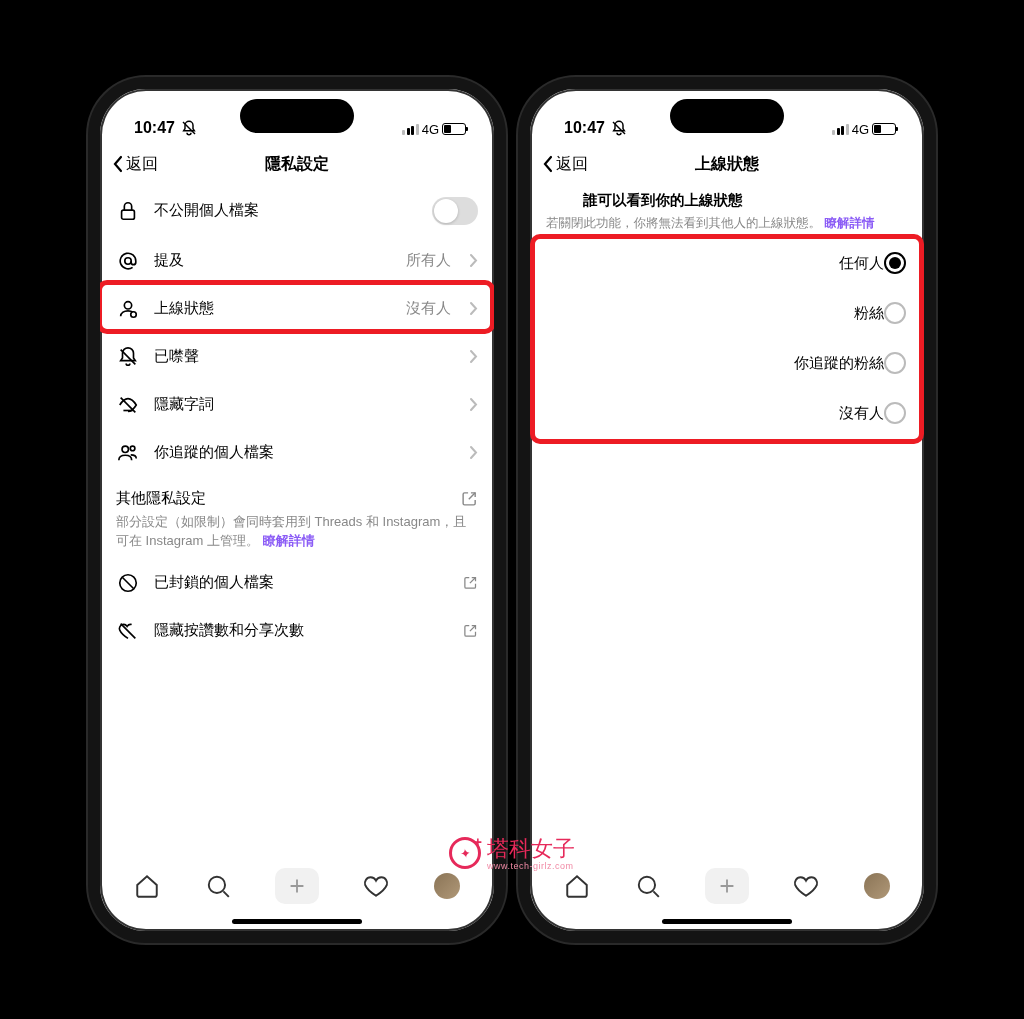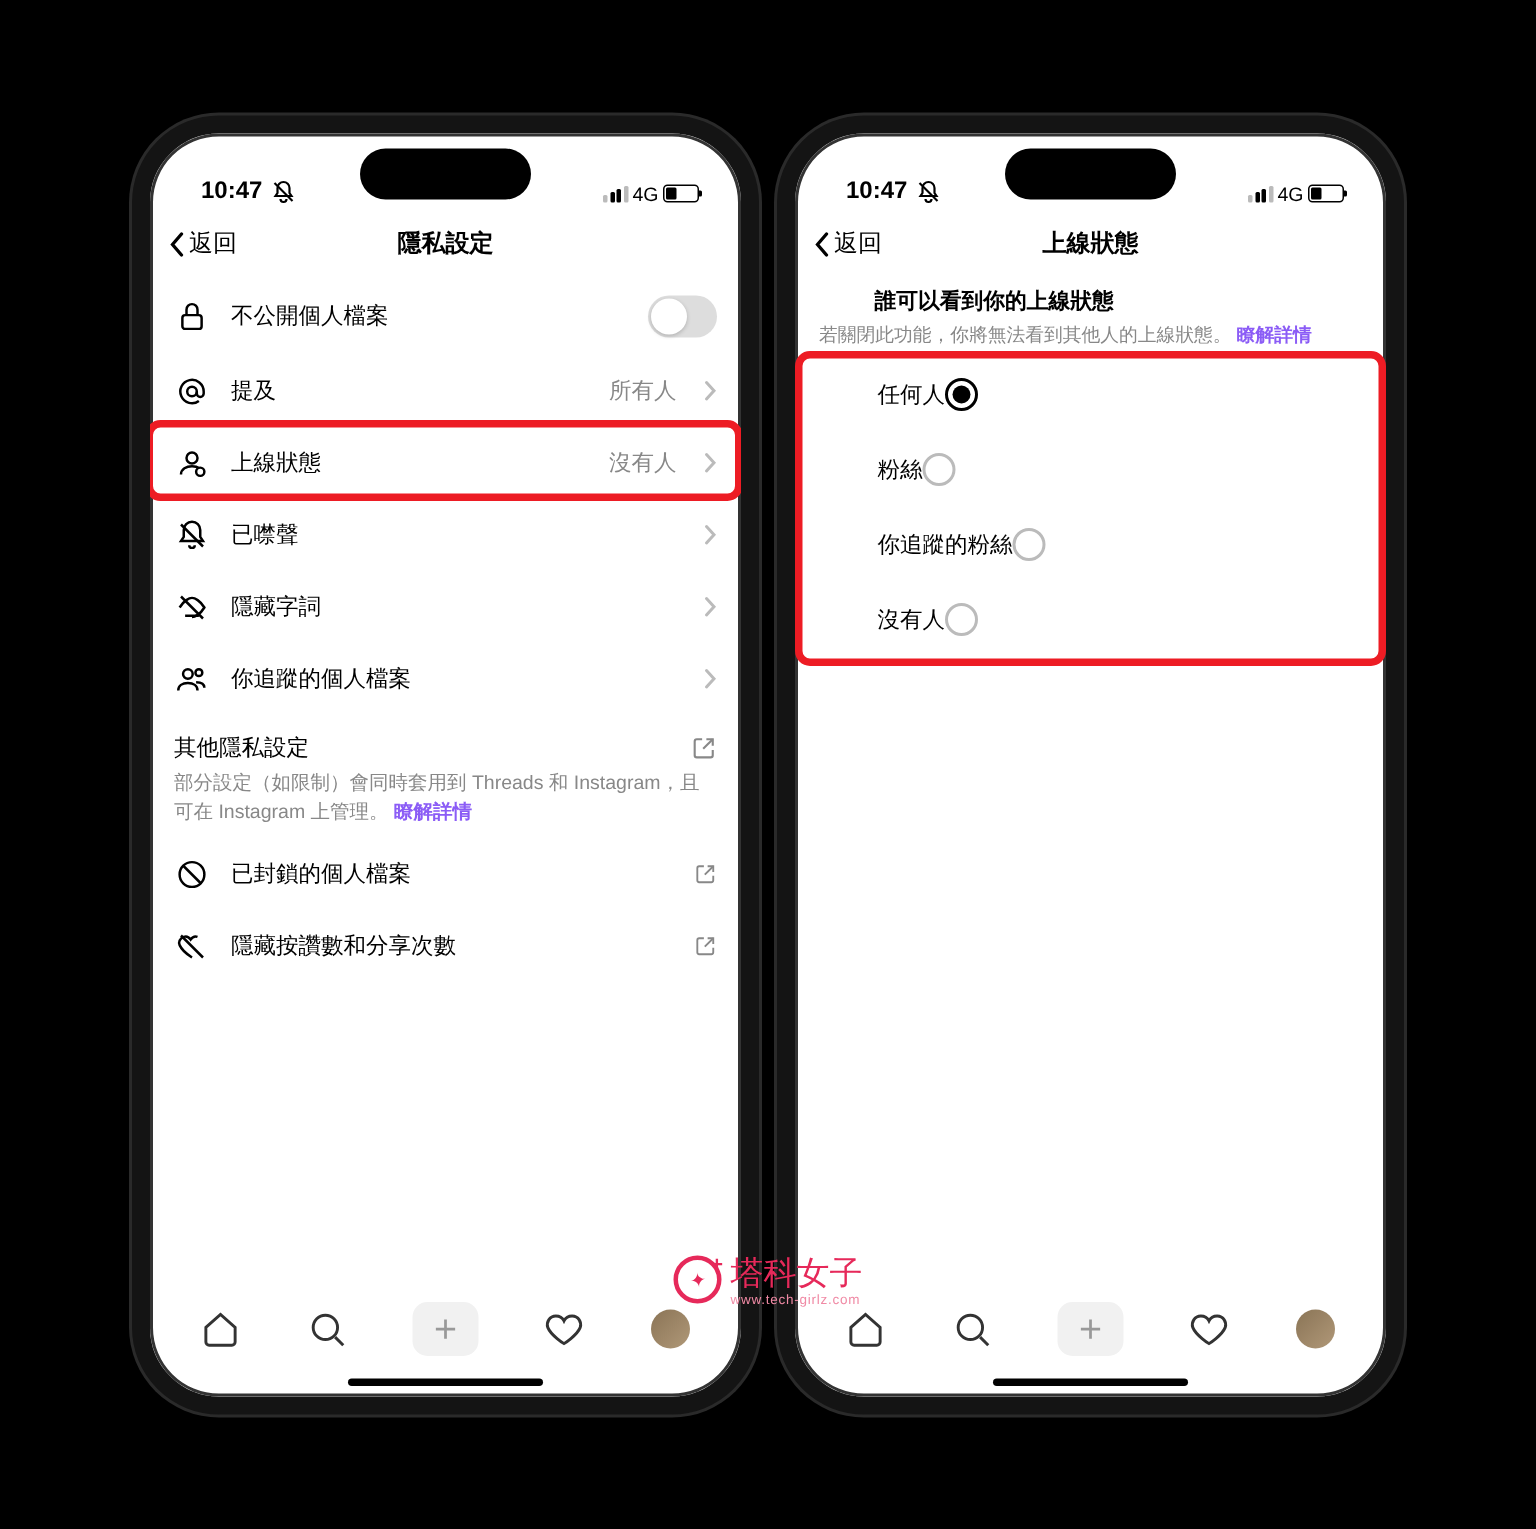--- a/index.html
+++ b/index.html
@@ -51,21 +51,21 @@
     .signal-bars span:nth-child(1){height:5px}.signal-bars span:nth-child(2){height:7px;background:#000}
     .signal-bars span:nth-child(3){height:9px;background:#000}.signal-bars span:nth-child(4){height:11px}
     .battery {
       width: 24px; height: 12px; border: 1px solid #000; border-radius: 3px; position: relative;
     }
     .battery::after{content:"";position:absolute;right:-3px;top:3px;width:2px;height:4px;background:#000;border-radius:0 1px 1px 0}
     .battery-fill{position:absolute;left:1px;top:1px;width:7px;height:8px;background:#000;border-radius:1px}
     .bell-off { width: 16px; height: 16px; }
     .nav-header {
       display: flex;
-      align-items: center;
+      align-items: flex-end;
       padding: 10px 12px;
       position: relative;
       height: 44px;
     }
     .back-btn { display: flex; align-items: center; font-size: 16px; gap: 2px; }
     .nav-title {
       position: absolute; left: 50%; transform: translateX(-50%);
       font-size: 16px; font-weight: 700;
     }
     .content { padding: 0 0 0 0; }
@@ -129,21 +129,21 @@
     }
     .watermark-logo {
       width: 32px; height: 32px; border: 3px solid #e6295a; border-radius: 50%;
       position: relative;
     }
     .watermark-logo::after{content:"+";color:#e6295a;font-weight:700;position:absolute;right:-4px;top:-6px;font-size:14px}
     .watermark-logo .bolt{position:absolute;left:8px;top:6px;font-size:13px;color:#e6295a;transform:rotate(-8deg)}
     .watermark-text { color: #e6295a; font-size: 22px; font-weight: 400; }
     .watermark-sub { color: #f08aa5; font-size: 9px; letter-spacing: 0.5px; margin-top:-3px; }
     svg { display: block; }
-    .radio-row { padding: 14px 18px; display:flex; align-items:center; justify-content:flex-start;margin-left:37px; }
+    .radio-row { padding: 14px 18px; display:flex; align-items:center; justify-content:flex-end; }
   </style>
 </head>
 <body>
 
 <div class="phone">
   <div class="notch"></div>
   <div class="status-bar">
     <div class="status-left">
       <span>10:47</span>
       <svg class="bell-off" viewBox="0 0 24 24" fill="none" stroke="#000" stroke-width="2.2">

